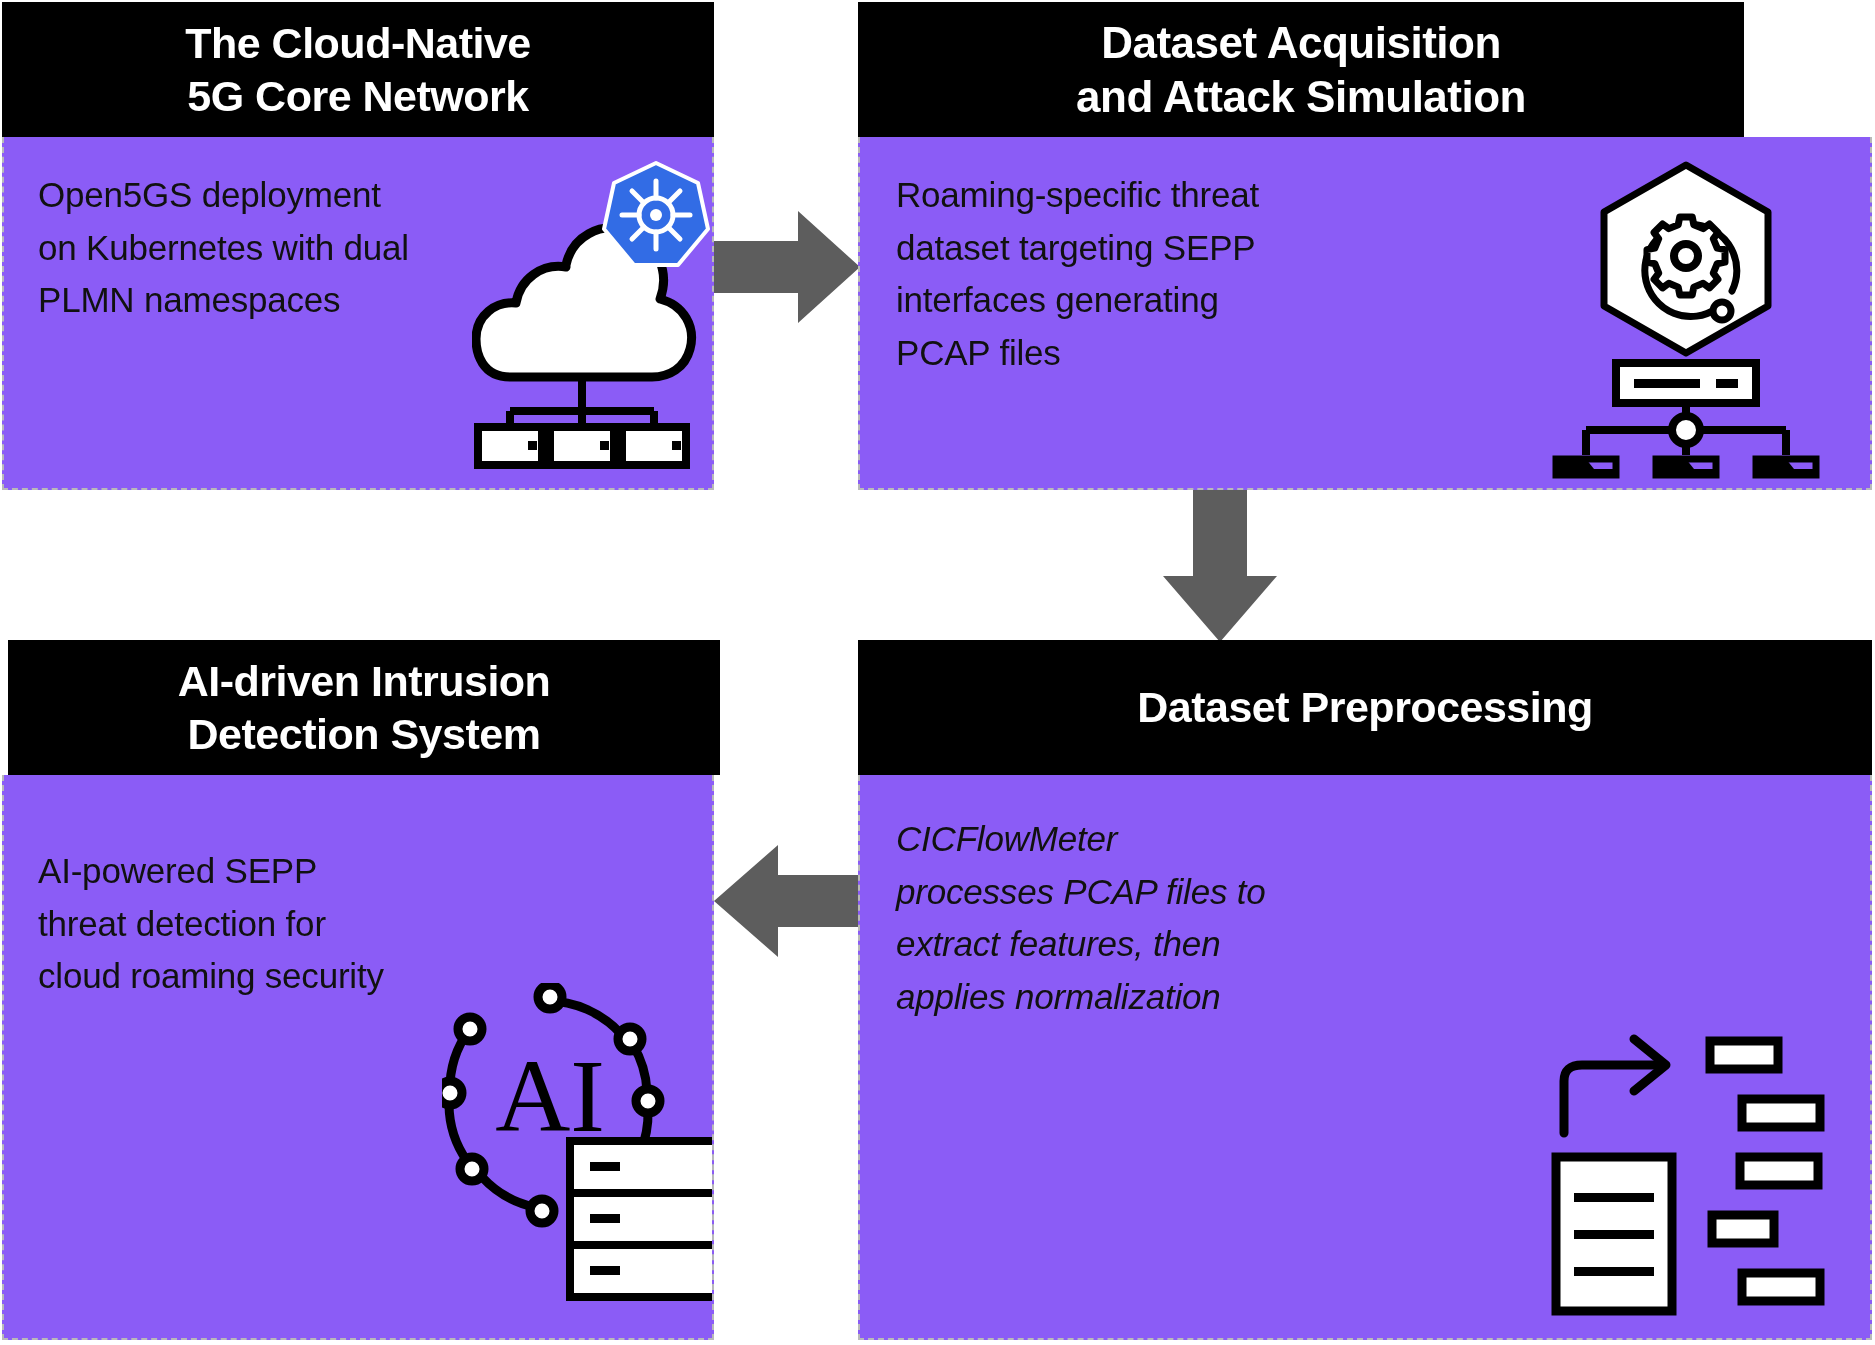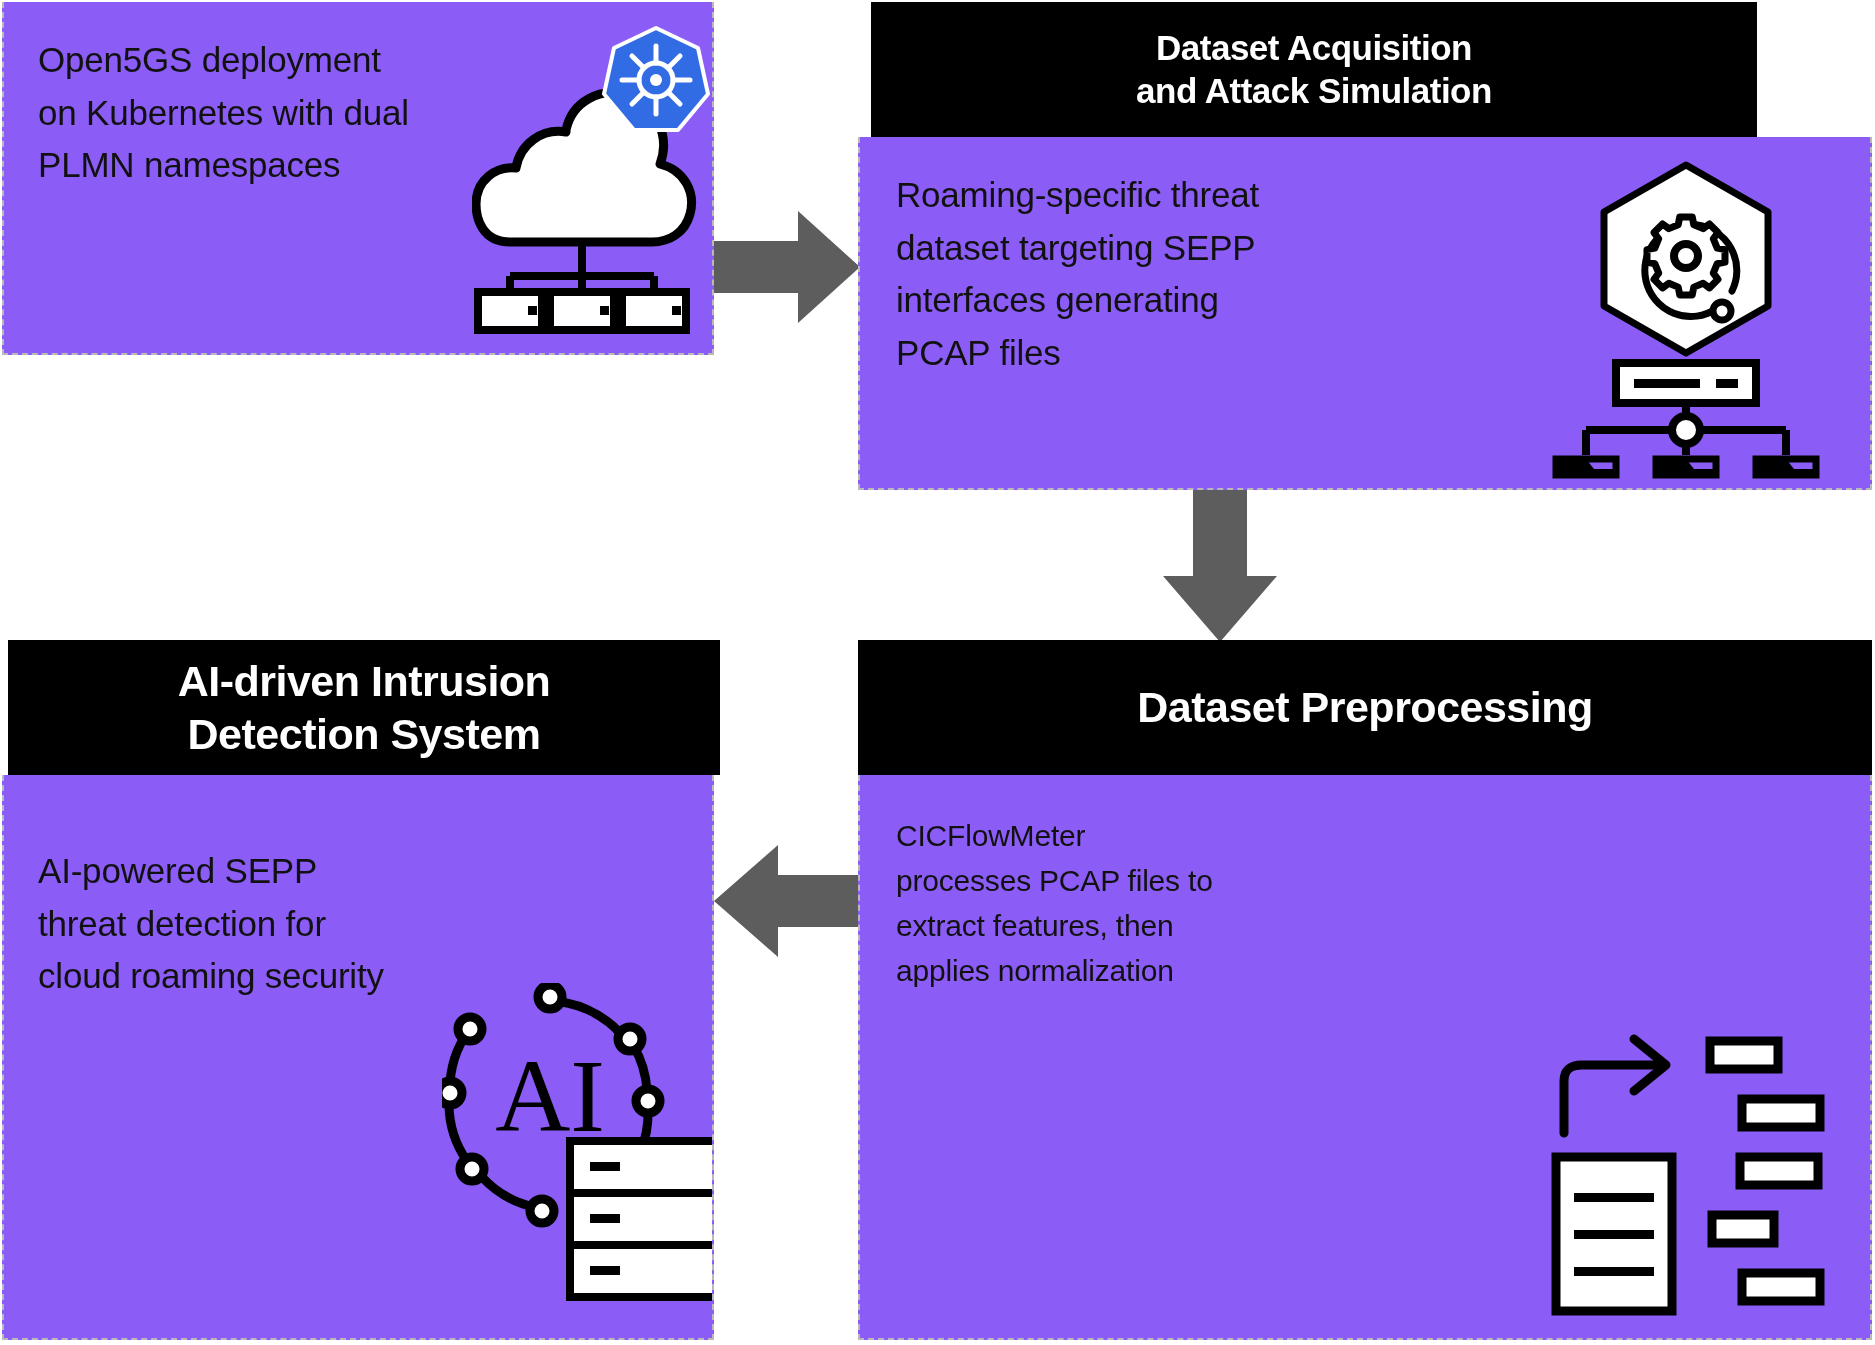--- a/index.html
+++ b/index.html
@@ -52,55 +52,61 @@
   }
 
   .icon-wrap { position: absolute; }
 
   
   #panel-cloud      { left: 2px;   top: 2px;   width: 712px;  height: 488px; }
   #panel-cloud .panel-header { width: 712px; height: 135px; font-size: 43px; }
   #panel-cloud .panel-body   { width: 712px; height: 353px; }
 
   #panel-dataset    { left: 858px; top: 2px;   width: 1014px; height: 488px; }
-  #panel-dataset .panel-header { width: 886px; height: 135px; font-size: 35px; margin-left: 13px; }
+  #panel-dataset .panel-header { width: 886px; height: 135px; font-size: 44px; }
   #panel-dataset .panel-body   { width: 1014px; height: 353px; }
 
   #panel-ids        { left: 2px;   top: 640px; width: 712px;  height: 700px; }
   #panel-ids .panel-header { width: 712px; height: 135px; font-size: 43px; margin-left: 6px; }
   #panel-ids .panel-body   { width: 712px; height: 565px; }
 
   #panel-preproc    { left: 858px; top: 640px; width: 1014px; height: 700px; }
   #panel-preproc .panel-header { width: 1014px; height: 135px; font-size: 43px; }
   #panel-preproc .panel-body   { width: 1014px; height: 565px; }
 
   
   #text-cloud   { left: 34px;  top: 32px;  width: 460px; font-size: 35px; }
   #text-dataset { left: 36px;  top: 32px;  width: 470px; font-size: 35px; }
   #text-ids     { left: 34px;  top: 38px;  width: 420px; font-size: 35px; margin-top: 32px; }
-  #text-preproc { left: 36px;  top: 38px;  width: 440px; font-size: 30px; }
+  #text-preproc { left: 36px;  top: 38px;  width: 440px; font-size: 35px; font-style: italic; }
 
   
   #icon-cloud-k8s   { left: 468px; top: 12px;  width: 240px; height: 320px; }
   #icon-hex-data    { left: 686px; top: 22px;  width: 280px; height: 320px; }
   #icon-ai-server   { left: 438px; top: 208px; width: 280px; height: 330px; }
   #icon-flow-doc    { left: 690px; top: 250px; width: 300px; height: 300px; }
 
   
   .arrow { position: absolute; }
   #arrow-right { left: 714px;  top: 207px; width: 146px; height: 120px; }
   #arrow-down  { left: 1160px; top: 490px; width: 120px; height: 152px; }
   #arrow-left  { left: 714px;  top: 840px; width: 148px; height: 122px; }
 </style>
 </head>
 <body>
 
 <div id="stage">
 
   <div class="panel" id="panel-cloud">
+    <div class="panel-header">
+      <div>
+        <span class="hdr-line">The Cloud-Native</span>
+        <span class="hdr-line">5G Core Network</span>
+      </div>
+    </div>
     <div class="panel-body">
       <div class="body-text" id="text-cloud">Open5GS deployment
 on Kubernetes with dual
 PLMN namespaces</div>
 
       <div class="icon-wrap" id="icon-cloud-k8s">
         <svg viewBox="0 0 240 320" width="240" height="320" xmlns="http://www.w3.org/2000/svg">
 
           <path d="M38 228
                    C 10 228 4 204 4 190

